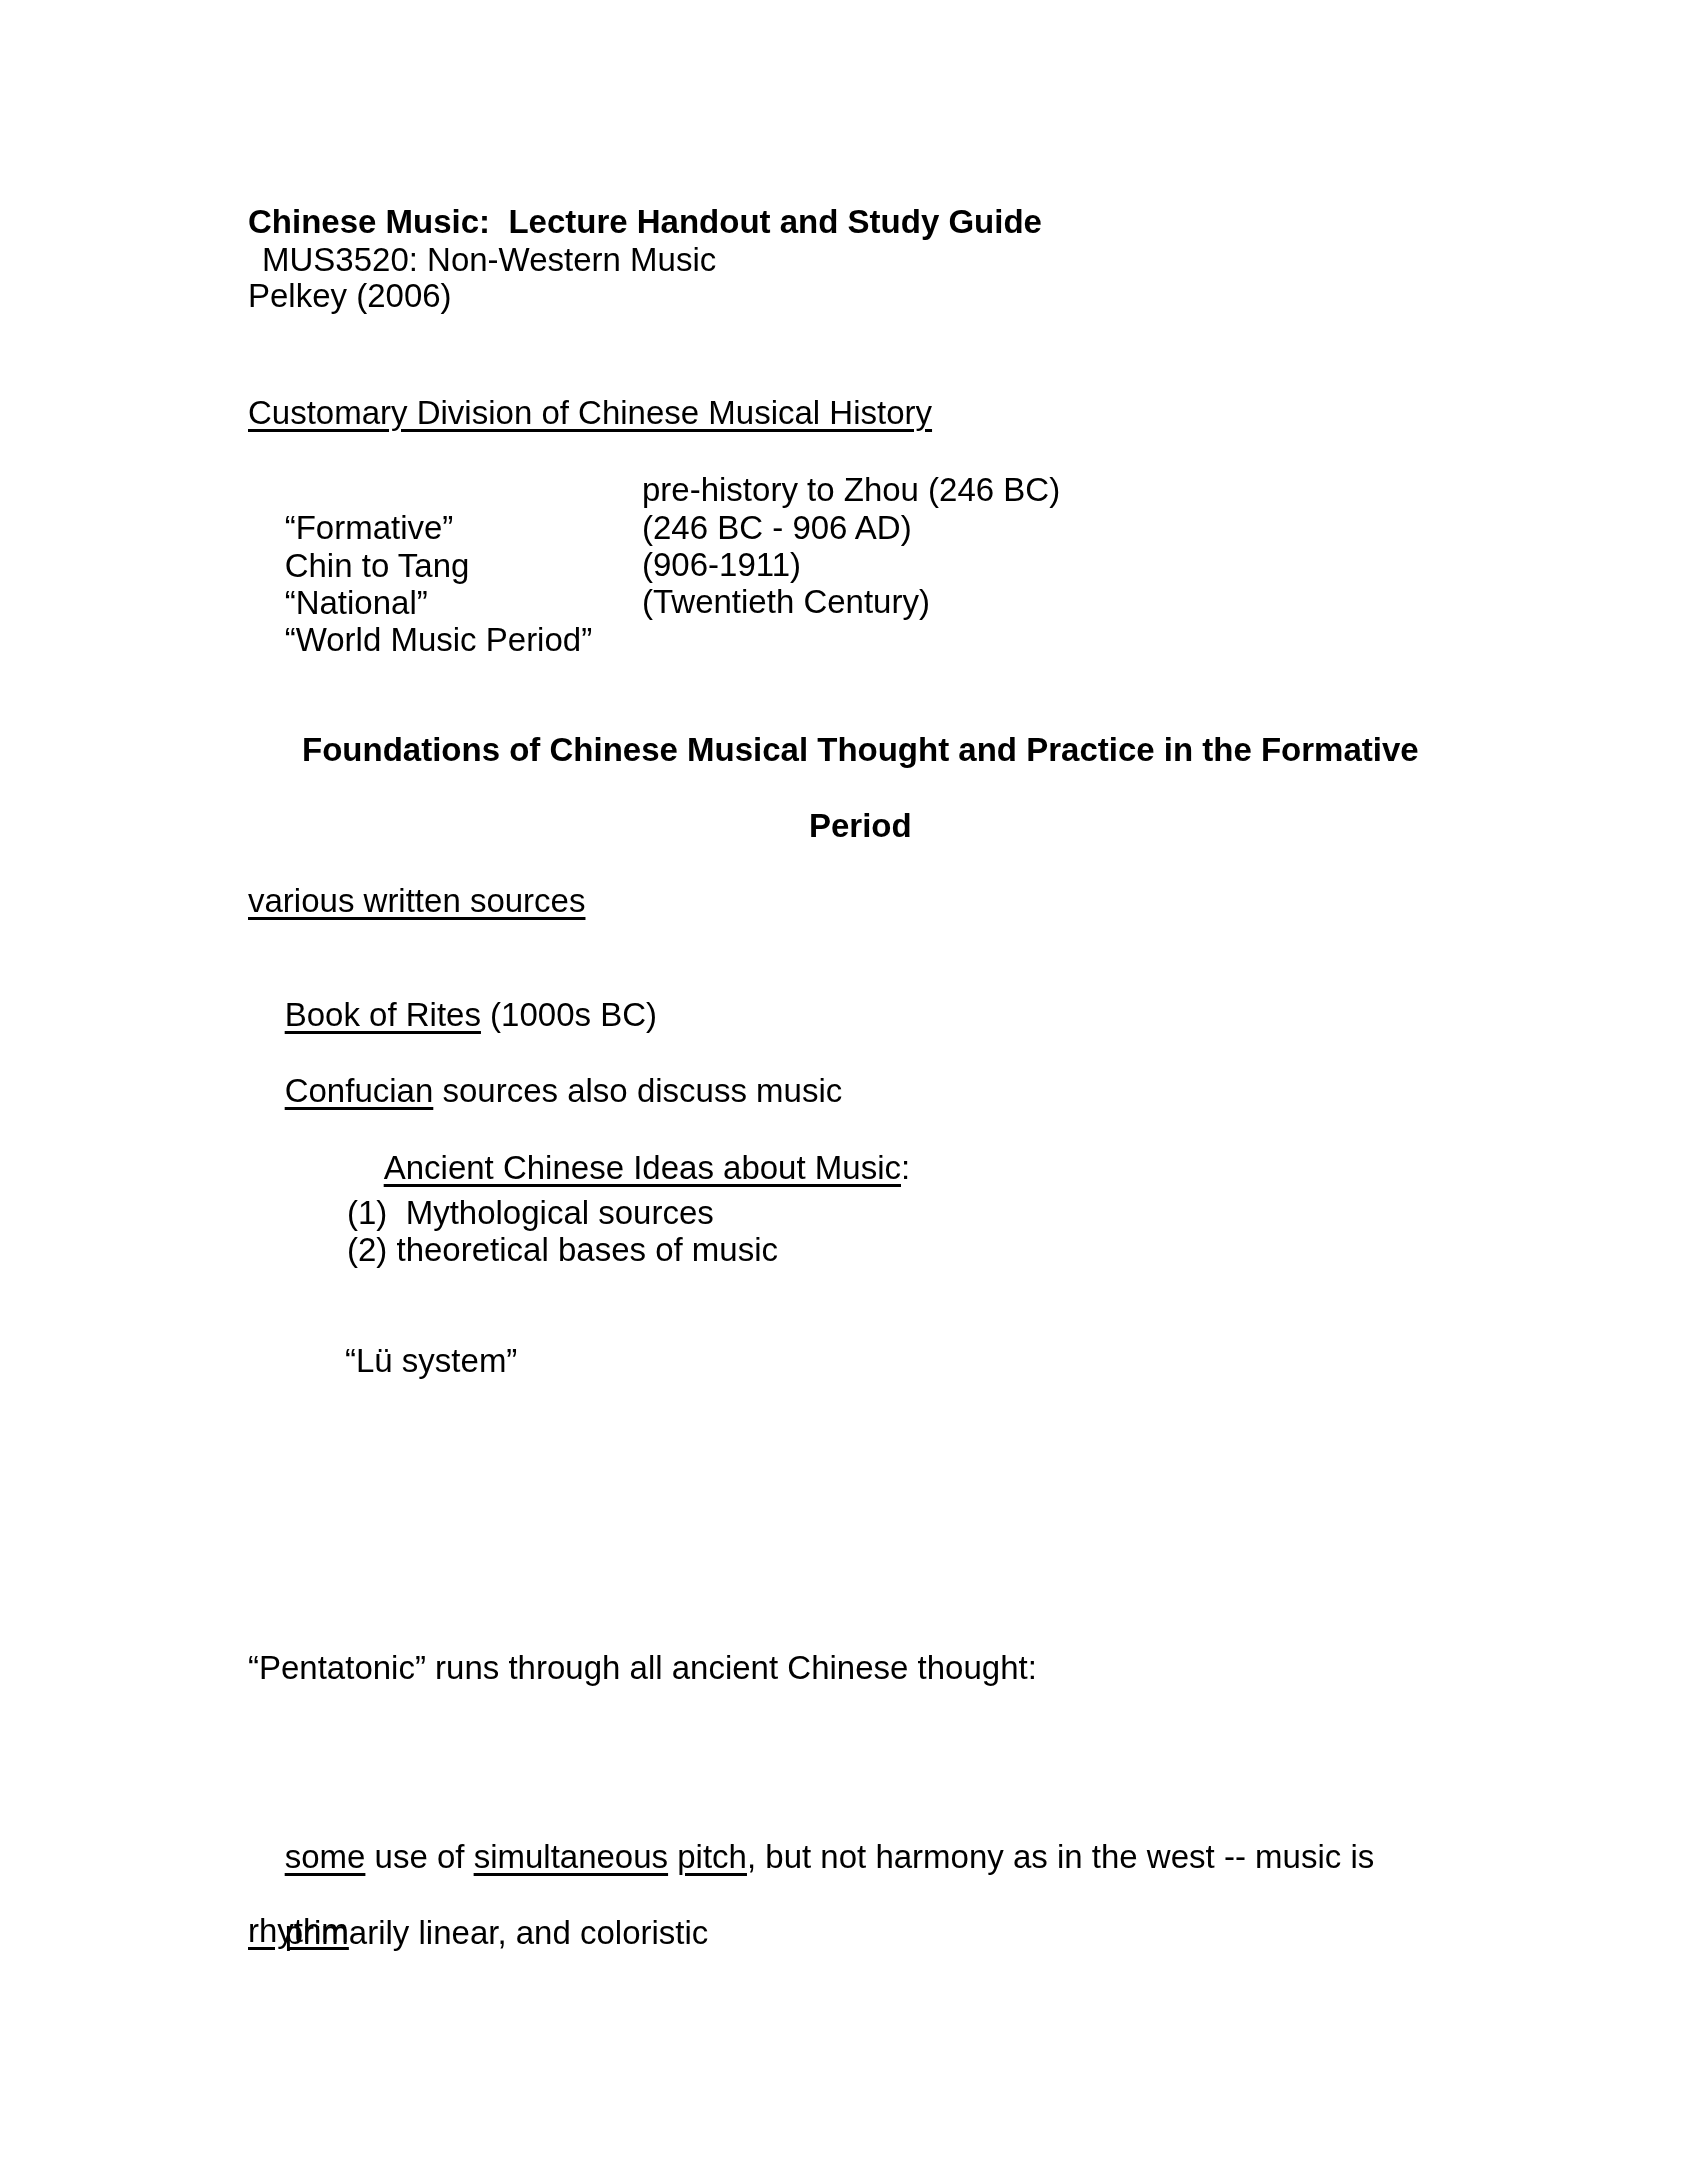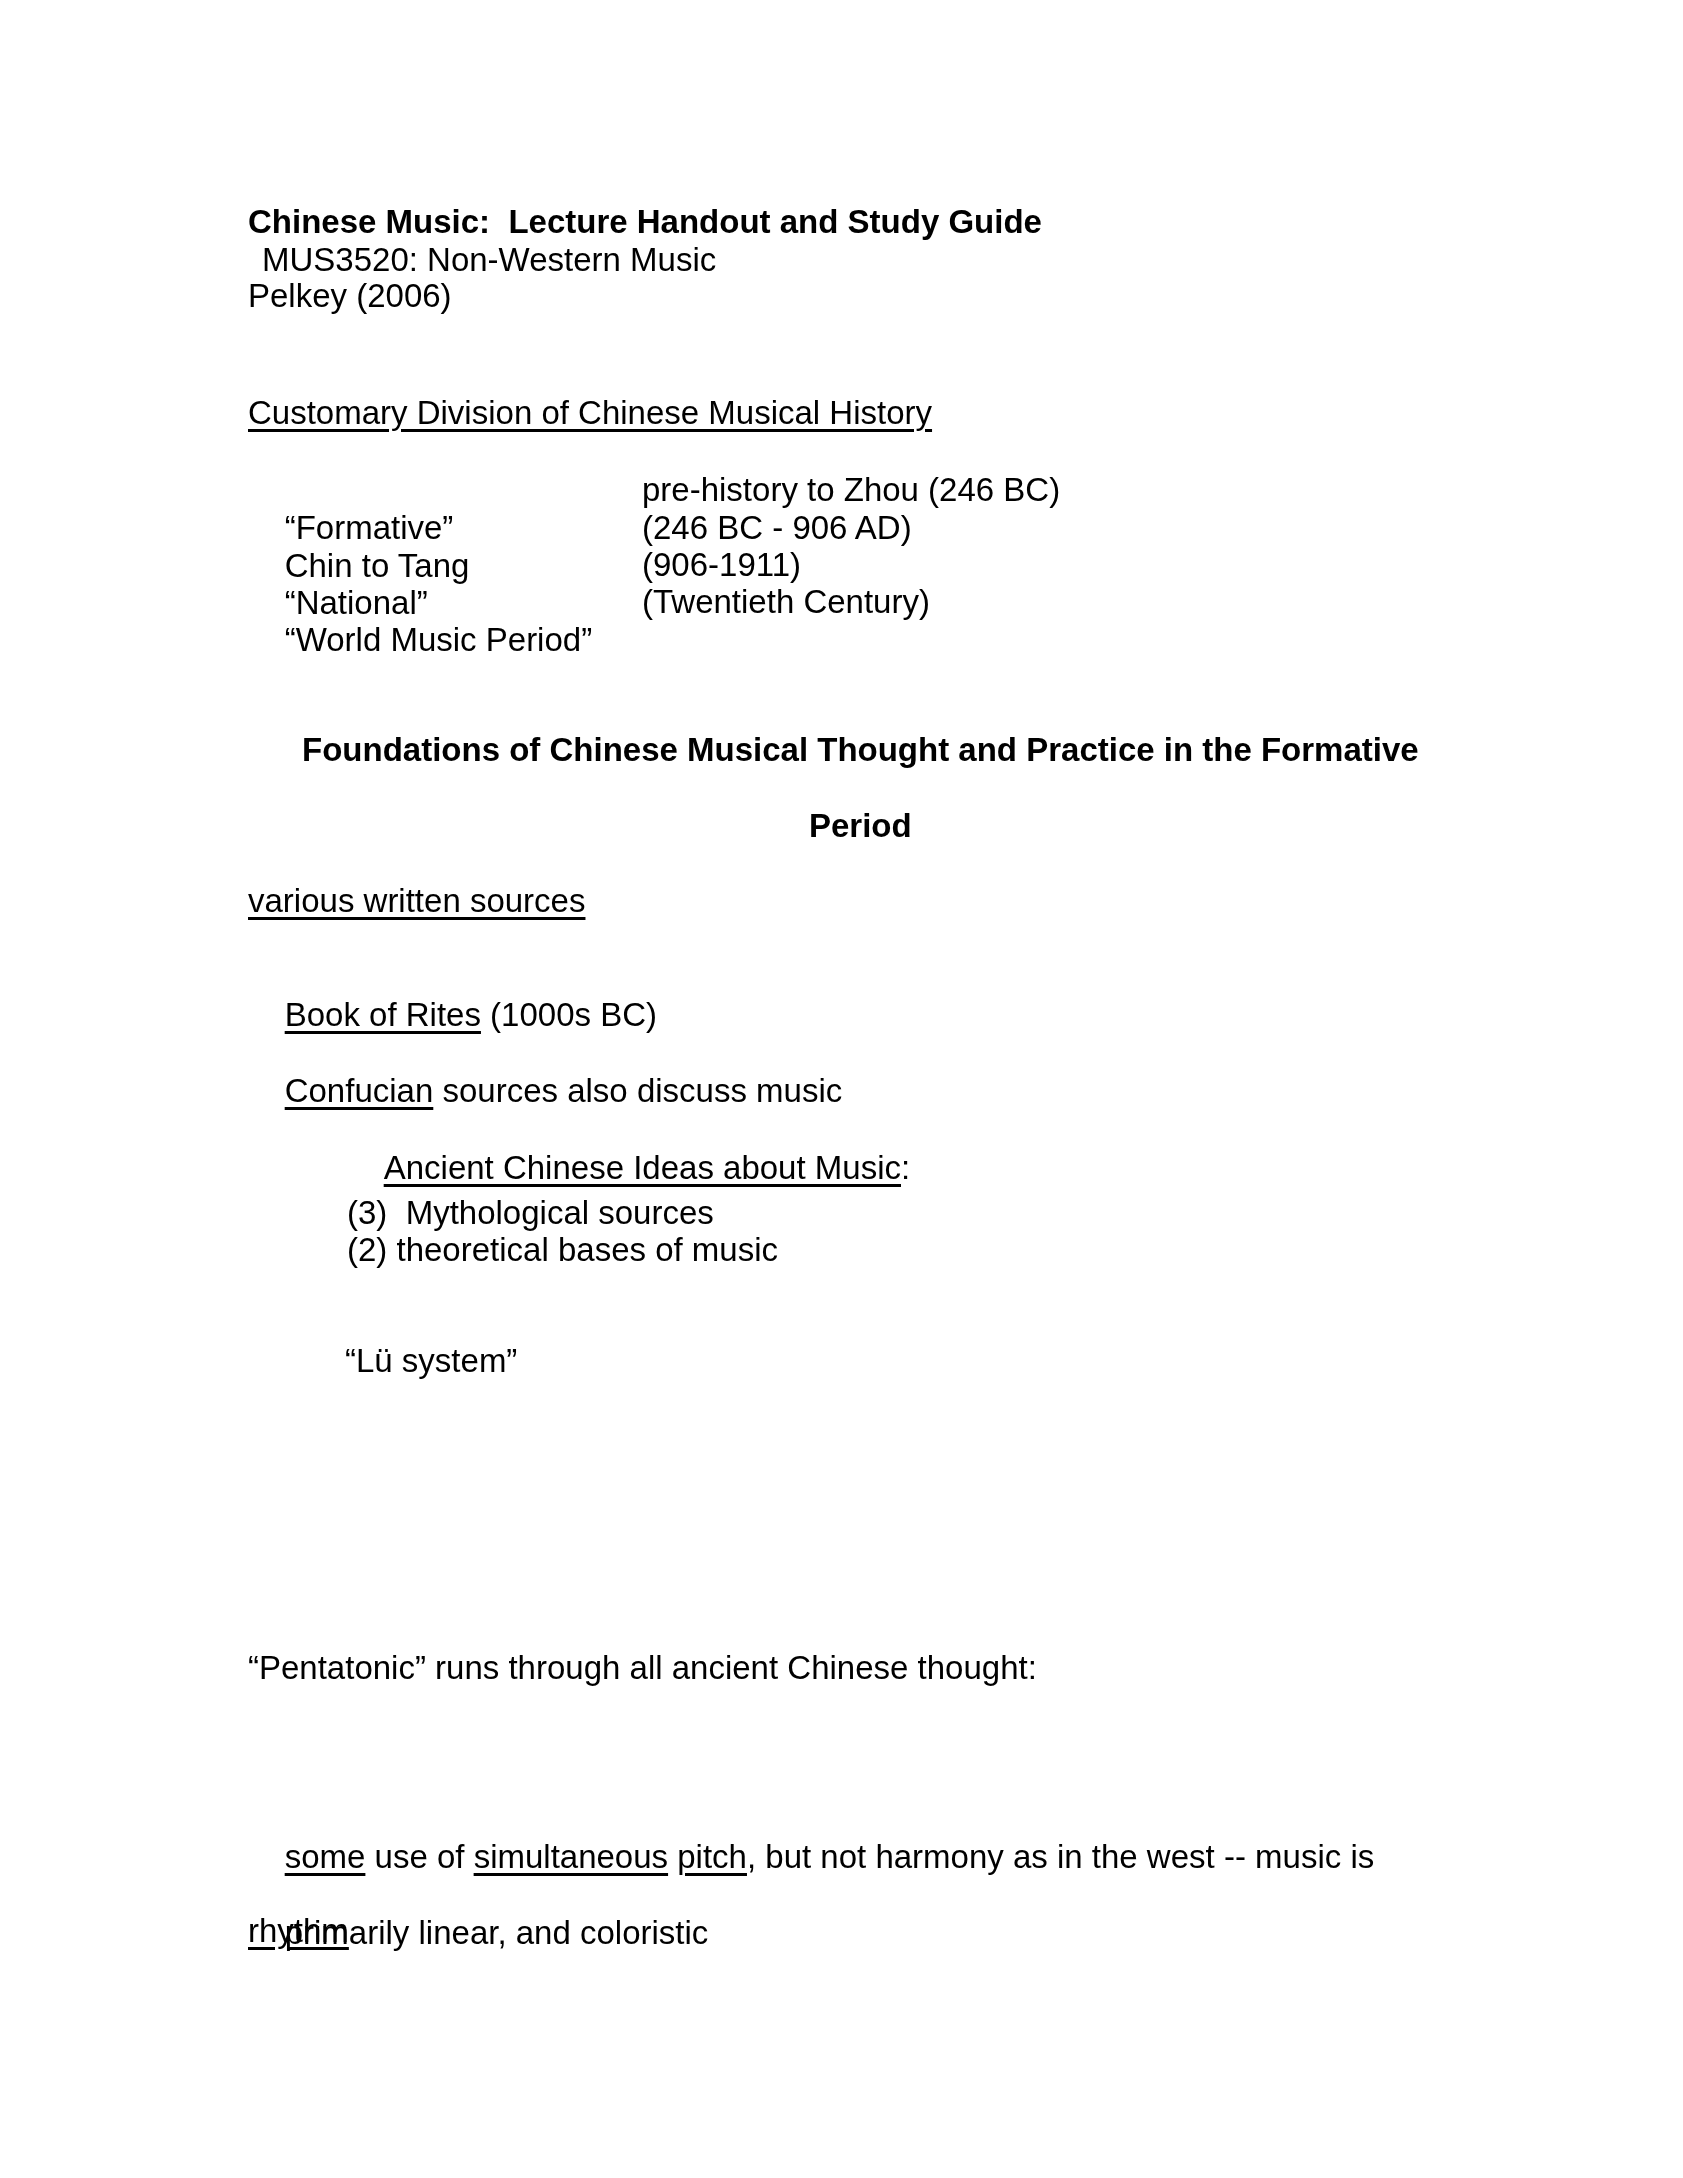--- a/index.html
+++ b/index.html
@@ -77,21 +77,21 @@
   </div>
 
   <div class="abs" style="left:248px; top:1034px;">
     <span class="u-inline">Confucian</span><span> sources also discuss music</span>
   </div>
 
   <div class="abs" style="left:347px; top:1111px;">
     <span class="u-inline">Ancient Chinese Ideas about Music</span><span>:</span>
   </div>
 
-  <div class="abs" style="left:347px; top:1194px;">(3)  Mythological sources</div>
+  <div class="abs" style="left:347px; top:1194px;">(1)  Mythological sources</div>
   <div class="abs" style="left:347px; top:1231px;">(2) theoretical bases of music</div>
 
   <div class="abs" style="left:345px; top:1342px;">“Lü system”</div>
 
   <div class="abs" style="left:248px; top:1649px;">“Pentatonic” runs through all ancient Chinese thought:</div>
 
   <div class="abs" style="left:248px; top:1800px; width:1247px;">
     <span class="u-inline">some</span><span> use of </span><span class="u-inline">simultaneous</span><span> </span><span class="u-inline">pitch</span><span>, but not harmony as in the west -- music is</span><br>
     <span>primarily linear, and coloristic</span>
   </div>

